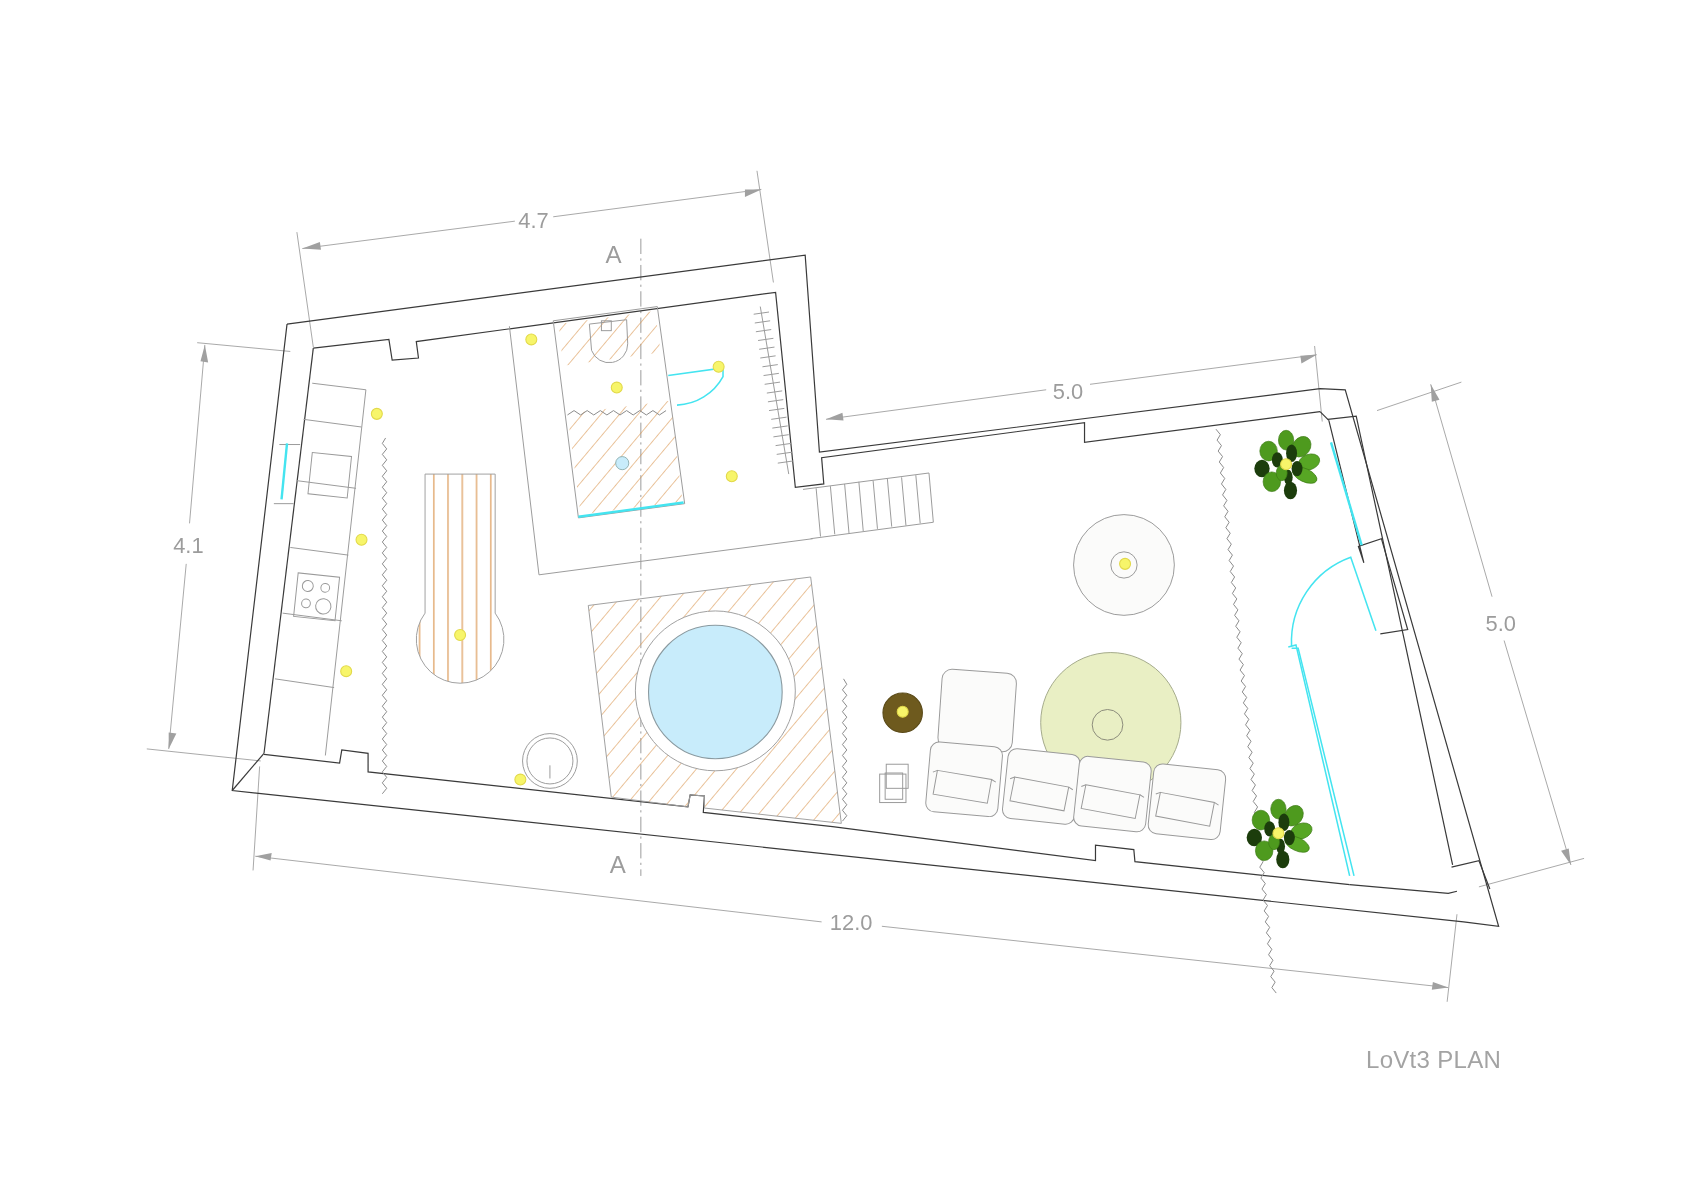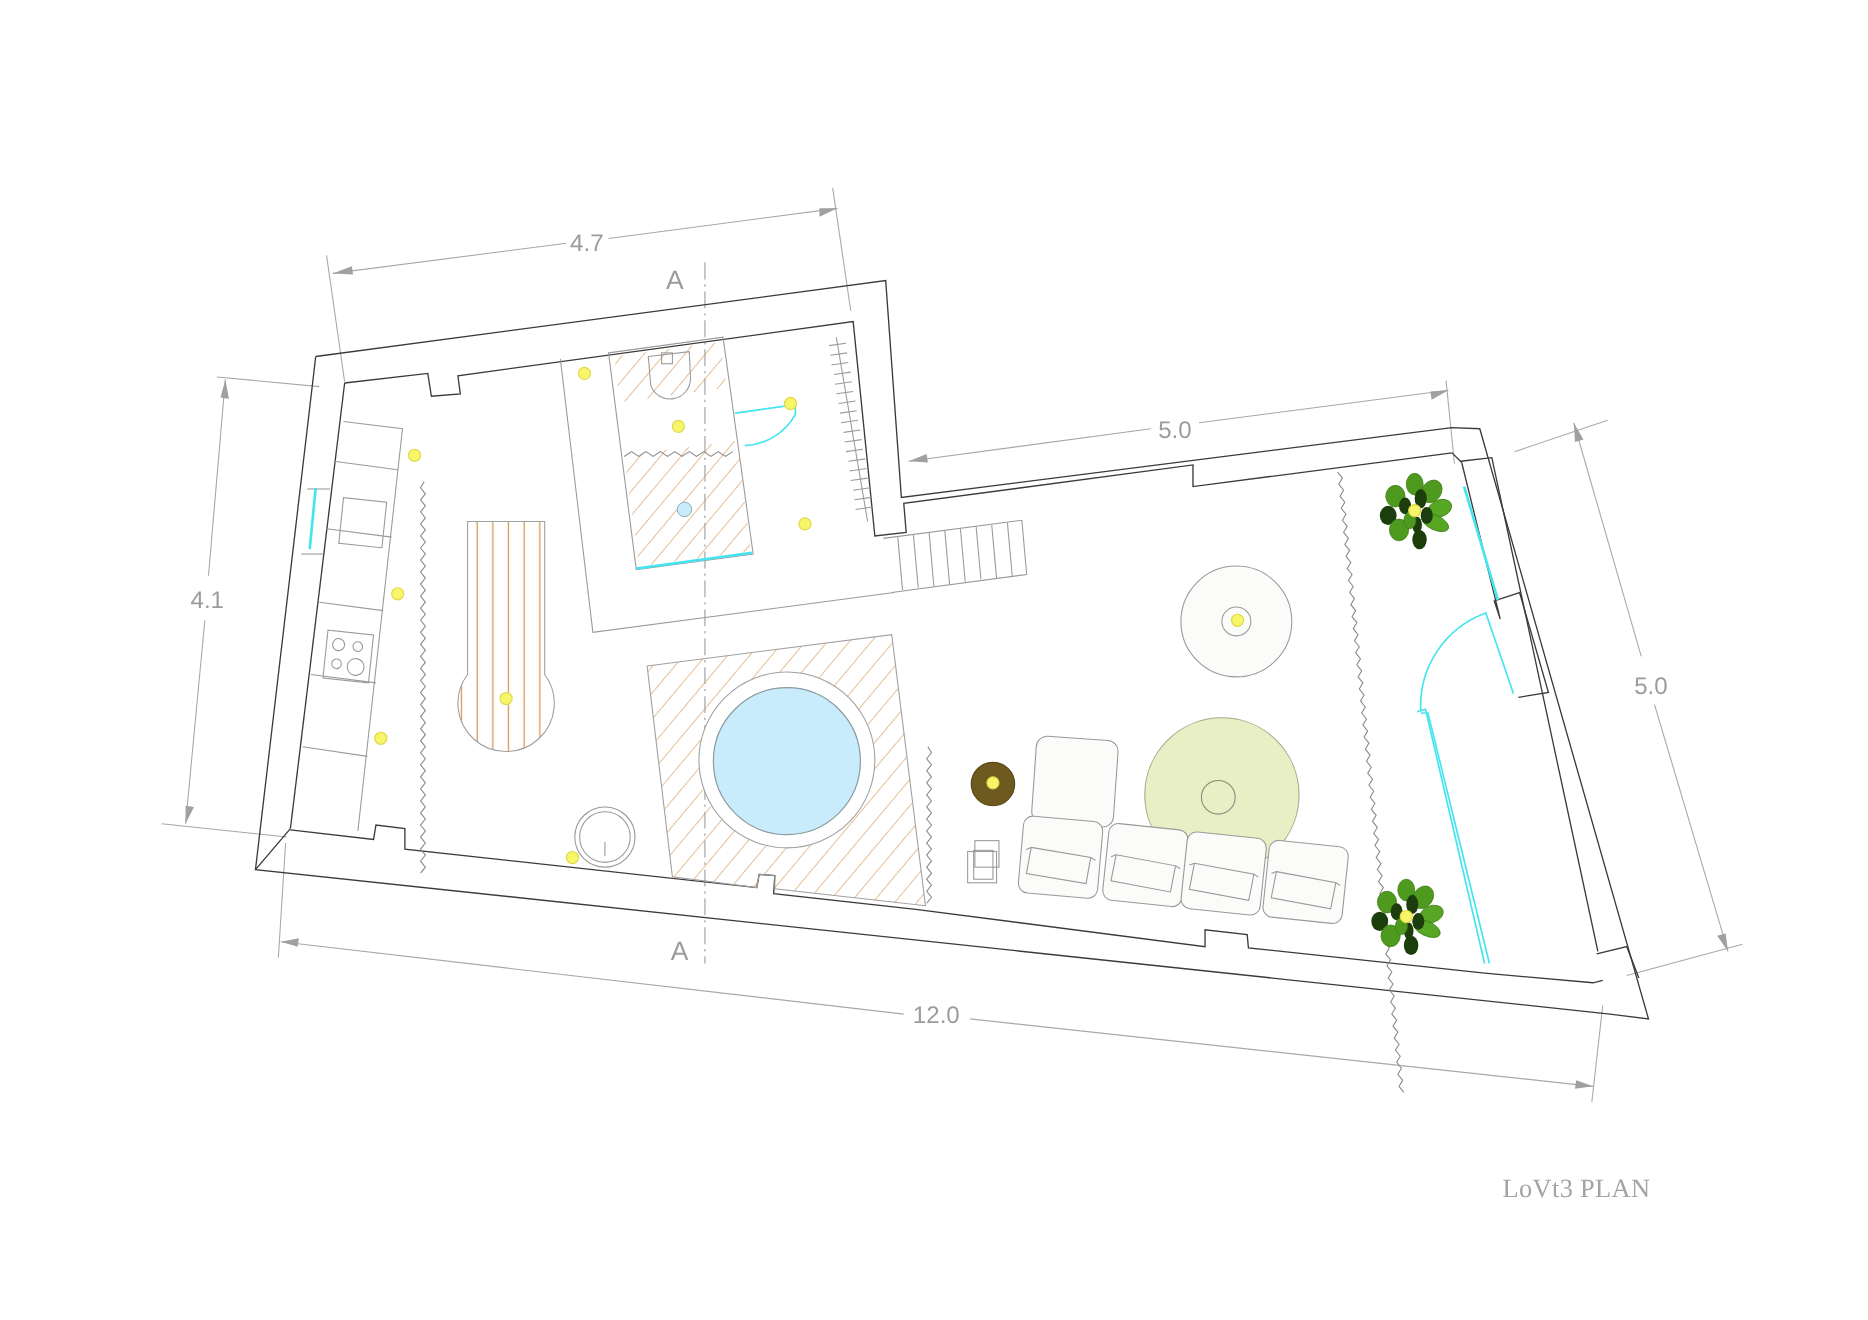--- a/index.html
+++ b/index.html
@@ -10,21 +10,21 @@
   .dim { fill: none; stroke: #a8a8a8; stroke-width: 0.9; }
   .dimtext { fill: #9c9c9c; font-size: 20px; font-family: "Liberation Sans", sans-serif; }
   .secttext { fill: #9c9c9c; font-size: 22px; font-family: "Liberation Sans", sans-serif; }
   .axis { fill: none; stroke: #9a9a9a; stroke-width: 0.9; stroke-dasharray: 14 4 2 4; }
   .hatch { stroke: #d9924a; stroke-width: 1; }
   .glass { fill: none; stroke: #44e4f0; stroke-width: 2.2; }
   .glass-thin { fill: none; stroke: #44e4f0; stroke-width: 1.4; }
   .light { fill: #f7f56a; stroke: #e2d94a; stroke-width: 1; }
   .zig { fill: none; stroke: #8a8a8a; stroke-width: 0.9; }
   .furn { fill: #fbfbfa; stroke: #9a9a9a; stroke-width: 0.9; }
-  #title-label { position: absolute; left: 1366px; top: 1068px; font-size: 24px; color: #a3a3a3; letter-spacing: 0.3px; font-family: Liberation Serif, serif; }
+  #title-label { position: absolute; left: 1366px; top: 1046px; font-size: 24px; color: #a3a3a3; letter-spacing: 0.3px; font-family: Liberation Sans, sans-serif; }
 </style>
 </head>
 <body>
 
 <svg id="plan" viewBox="0 0 1550 1096" preserveAspectRatio="none" xmlns="http://www.w3.org/2000/svg">
   <defs>
     <pattern id="diagHatch" patternUnits="userSpaceOnUse" width="14" height="14" patternTransform="rotate(40)">
       <line x1="0" y1="0" x2="0" y2="14" class="hatch"></line>
     </pattern>
     <pattern id="diagHatchSmall" patternUnits="userSpaceOnUse" width="13" height="13" patternTransform="rotate(40)">

